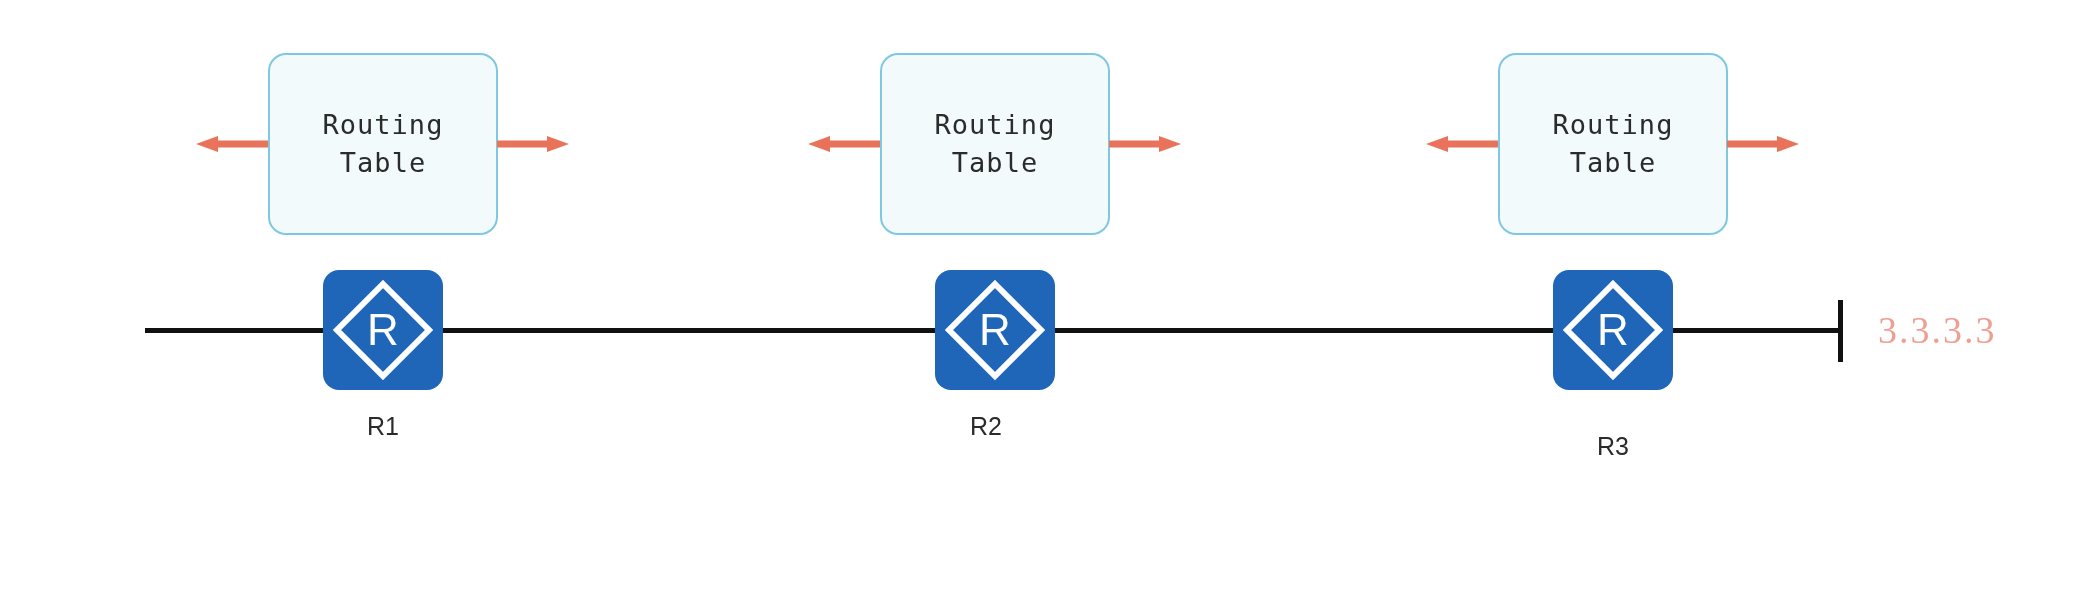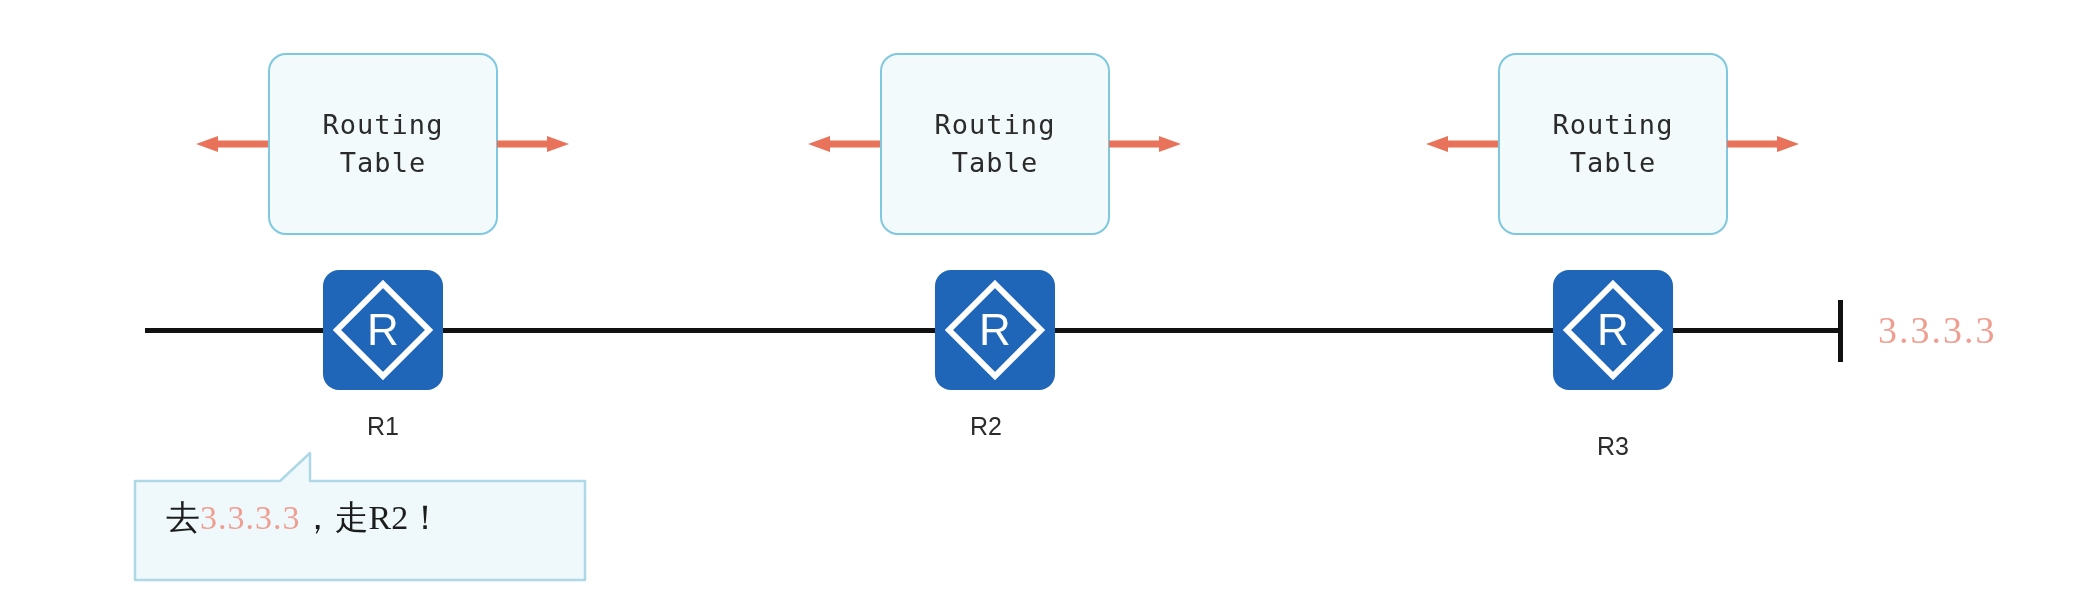--- a/index.html
+++ b/index.html
@@ -226,20 +226,14 @@
       <text x="60" y="75" font-family="Liberation Sans, sans-serif" font-size="44" fill="#ffffff" text-anchor="middle">R</text>
     </svg>
   </div>
 
   <div class="router-label" id="router-label-1">R1</div>
   <div class="router-label" id="router-label-2">R2</div>
   <div class="router-label" id="router-label-3">R3</div>
 
   <div id="dest-ip">3.3.3.3</div>
 
-  <div id="callout">
-    <svg id="callout-shape" viewBox="0 0 460 140">
-      <path d="M5 36 L150 36 L180 8 L180 36 L455 36 L455 135 L5 135 Z" fill="#eff8fb" stroke="#aed8e6" stroke-width="2.5" stroke-linejoin="round"></path>
-    </svg>
-    <div id="callout-text"><span class="seg">去</span><span class="ip">3.3.3.3</span><span class="seg">，走R2！</span></div>
-  </div>
 
 </div>
 
 </body></html>

